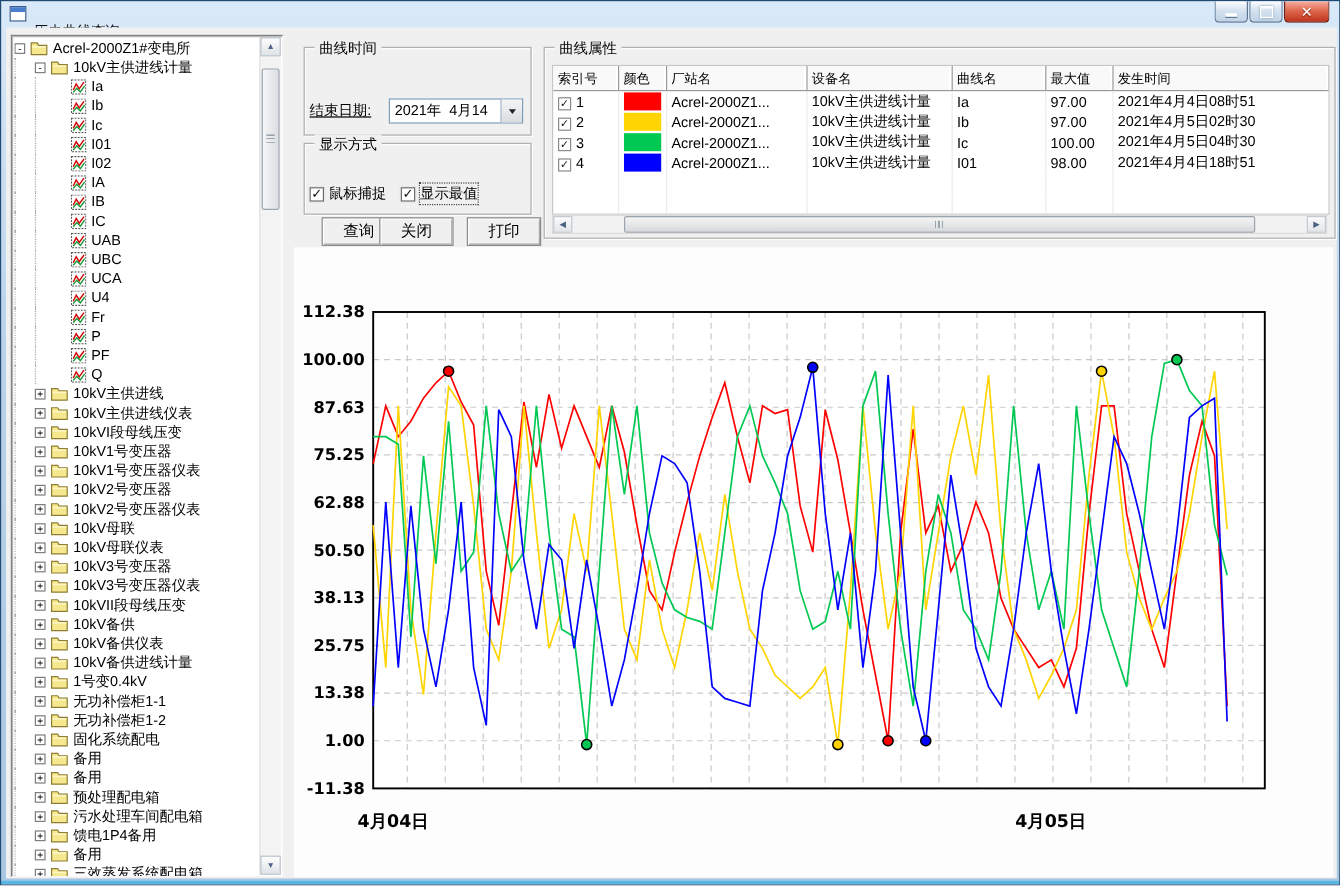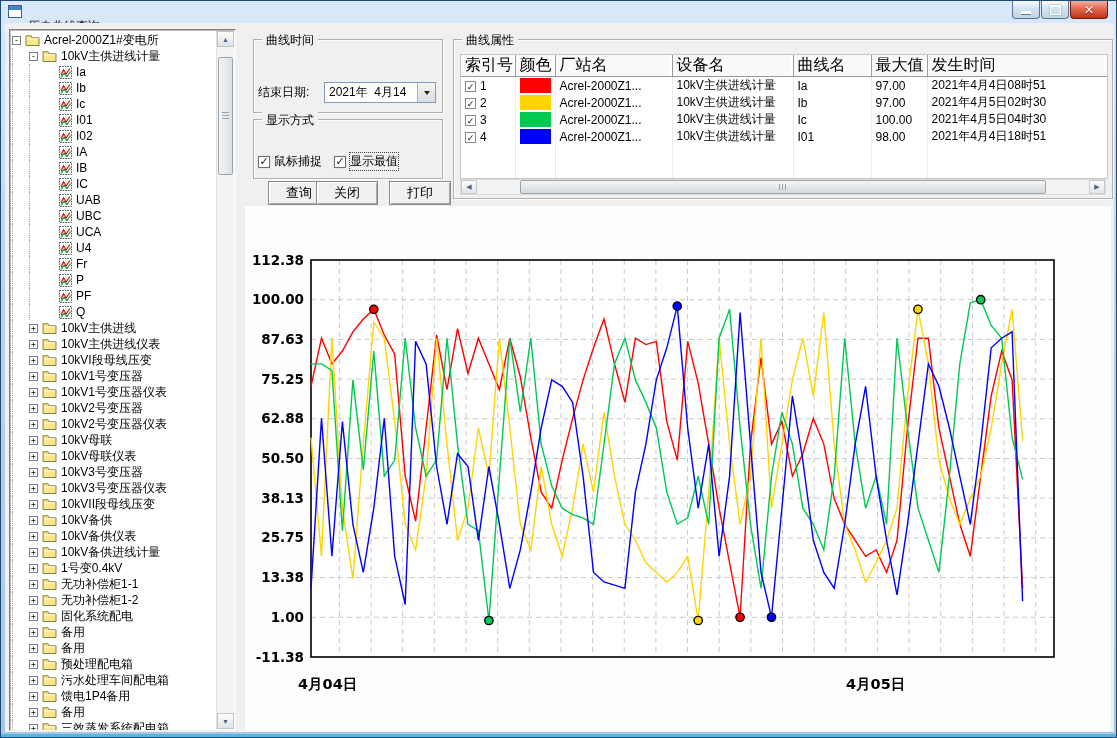--- a/index.html
+++ b/index.html
@@ -47,21 +47,21 @@
   .arrow-down{width:0;height:0;border-left:3.5px solid transparent;border-right:3.5px solid transparent;border-top:4px solid #222;}
   .cb{width:12px;height:12px;border:1px solid #6e6e6e;background:#fff;display:inline-flex;align-items:center;justify-content:center;
     box-sizing:border-box;margin-right:4px;font-size:11px;font-weight:bold;color:#111;box-shadow:0 0 0 1px #e6e6e6;}
   .focusdot{outline:1px dotted #444;}
   .pbtn{position:absolute;height:22px;width:60px;background:#f0f0f0;border:1px solid #8a8a8a;
     box-shadow:inset 1px 1px 0 #ffffff, inset -1px -1px 0 #a8a8a8;font-size:13px;display:flex;align-items:center;justify-content:center;}
   
   #tbl-wrap{position:absolute;left:6px;top:14px;width:646px;height:123px;background:#fff;border:1px solid #c7c7c7;overflow:hidden;}
   table.ctable{border-collapse:collapse;table-layout:fixed;width:646px;}
   .ctable th{height:20px;background:#f9f9f9;border-right:1px solid #9a9a9a;border-bottom:1px solid #9a9a9a;
-    box-shadow:inset -2px 0 0 #ffffff;font-size:16px;font-weight:normal;text-align:left;padding:0 4px;white-space:nowrap;overflow:hidden;}
+    box-shadow:inset -2px 0 0 #ffffff;font-size:11px;font-weight:normal;text-align:left;padding:0 4px;white-space:nowrap;overflow:hidden;}
   .ctable td{height:17px;border-right:1px solid #ececec;font-size:12px;padding:0 4px;white-space:nowrap;overflow:hidden;}
   .swatch{width:100%;height:15px;}
   .cb-s{width:11px;height:11px;border:1px solid #8a8a8a;background:#fff;display:inline-flex;align-items:center;justify-content:center;
     font-size:9px;font-weight:bold;color:#111;margin-right:4px;box-sizing:border-box;}
   
   .hscroll{position:absolute;left:6px;top:139px;width:646px;height:16px;display:flex;background:#f2f2f2;border:1px solid #dcdcdc;box-sizing:border-box;}
   .hbtn{width:16px;height:100%;background:linear-gradient(#fbfbfb,#e2e5e8);border:1px solid #c4cad0;box-sizing:border-box;
     display:flex;align-items:center;justify-content:center;font-size:7px;color:#4d6185;}
   .htrack{flex:1;position:relative;}
   .hthumb{position:absolute;left:7%;width:86%;top:0;height:14px;background:linear-gradient(#f5f5f5,#d6d9dc);border:1px solid #9aa4ad;
@@ -614,21 +614,21 @@
       <div id="tree-vscroll">
         <div class="sbtn" style="top:0;">▲</div>
         <div id="vthumb"></div>
         <div class="sbtn" style="bottom:0;">▼</div>
       </div>
     </div>
 
     <div class="group" style="left:248px;top:16px;width:188px;height:72px;">
       <span class="legend">曲线时间</span>
       <div class="frow" style="left:4px;top:42px;right:4px;">
-        <span style="width:66px;">结束日期:</span>
+        <span style="width:66px;text-decoration:underline;">结束日期:</span>
         <span class="combo" style="width:112px;">
           <span class="txt">2021年  4月14</span>
           <span class="cbtn">
               <span class="arrow-down"></span>
             </span>
         </span>
       </div>
     </div>
 
     <div class="group" style="left:248px;top:96px;width:188px;height:58px;">

